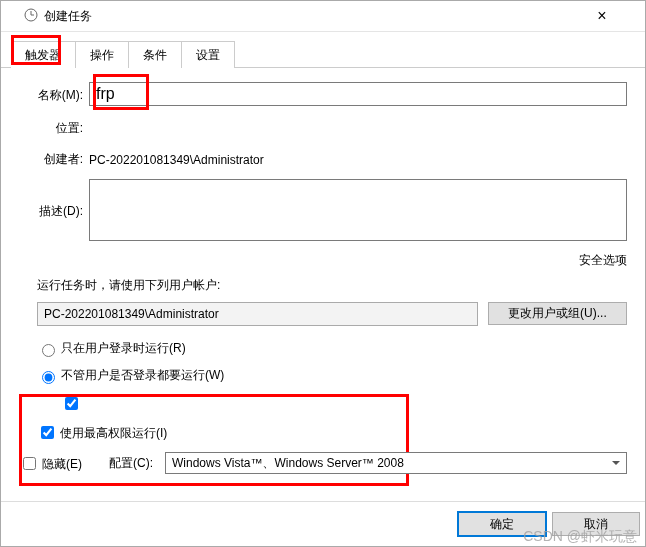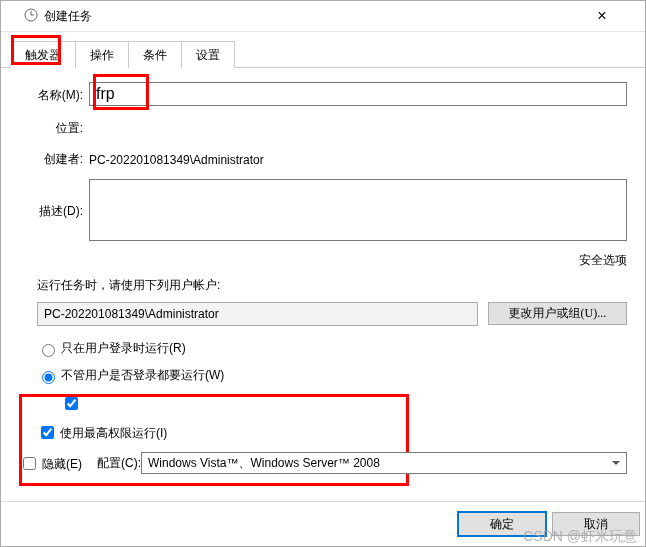--- a/index.html
+++ b/index.html
@@ -123,28 +123,28 @@
     padding: 0 12px;
     border: 1px solid #adadad;
     background: #e1e1e1;
     font-size: 12px;
     font-family: inherit;
     display: inline-flex;
     align-items: center;
     justify-content: center;
     box-sizing: border-box;
   }
-  .btn-wide { width: 140px; font-family: Liberation Serif, serif; }
+  .btn-wide { width: 140px; }
   .radio-row, .check-row { display: flex; align-items: flex-end; margin-bottom: 10px; }
   .radio-row input, .check-row input { margin-right: 6px; }
   .nested { margin-left: 24px; }
   .bottom-row {
     display: flex;
     align-items: center;
-    gap: 0;
+    gap: 12px;
     margin-top: 6px;
   }
   .select {
     flex: 1;
     height: 22px;
     border: 1px solid #7a7a7a;
     padding: 0 24px 0 6px;
     background: #fff;
     font-size: 12px;
     font-family: inherit;

